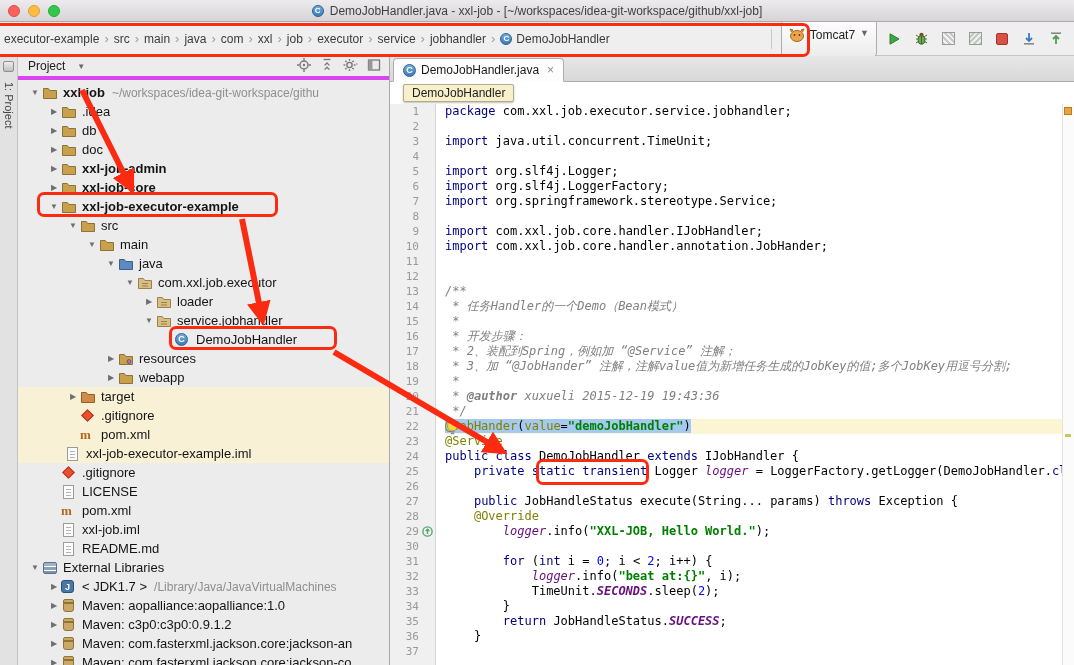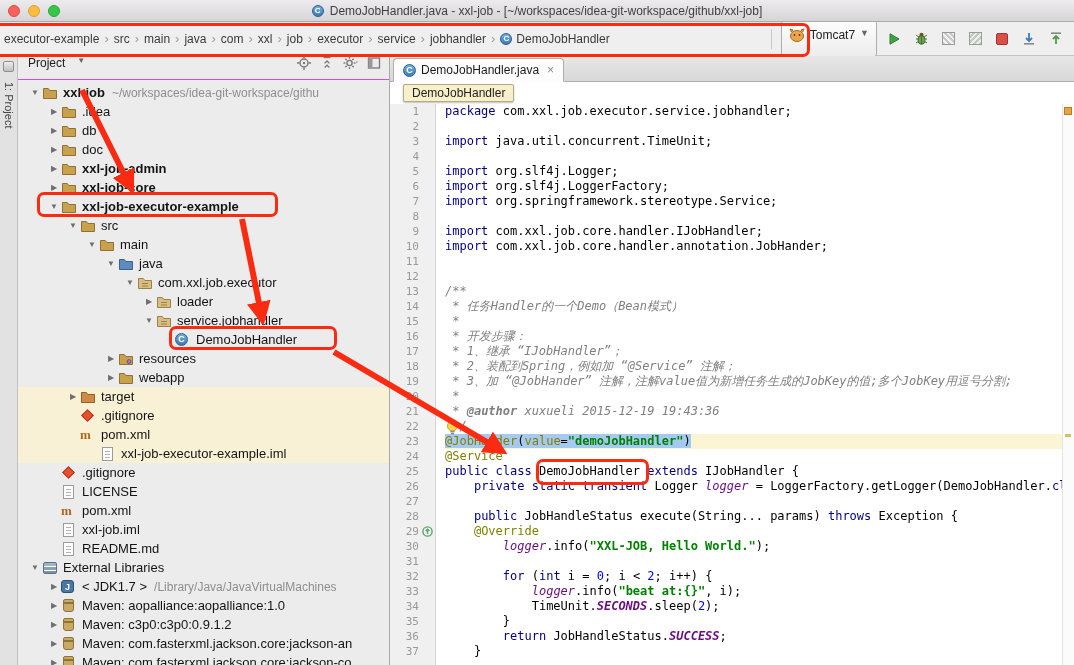--- a/index.html
+++ b/index.html
@@ -27,21 +27,21 @@
 .hatch{width:13px;height:13px;border:1px solid #9A9A9A;background:repeating-linear-gradient(45deg,#C9C9C9 0 2px,#F2F2F2 2px 4px)}
 .hatch2{background:repeating-linear-gradient(-45deg,#BCCDBC 0 2px,#EFEFEF 2px 4px)}
 .stopsq{width:12px;height:12px;background:#D85048;border:1px solid #A3352E;border-radius:2px}
 
 .main{flex:1;display:flex;min-height:0}
 .tool-stripe{width:18px;flex:none;background:#E2E2E2;border-right:1px solid #C2C2C2;display:flex;flex-direction:column;align-items:center;padding-top:5px}
 .tws-icon{width:11px;height:11px;border:1px solid #8F8F8F;background:linear-gradient(#EEE,#BFBFBF);border-radius:2px;flex:none}
 .tws-label{writing-mode:vertical-rl;font-size:11px;color:#454545;margin-top:10px;white-space:nowrap}
 
 .project{width:372px;flex:none;background:#ECECEC;border-right:1px solid #A9A9A9;display:flex;flex-direction:column;min-height:0}
-.phead{height:24px;flex:none;display:flex;align-items:flex-start;gap:12px;padding:0 8px 0 10px;border-bottom:1px solid #d946ef;color:#202020}
+.phead{height:24px;flex:none;display:flex;align-items:center;gap:12px;padding:0 8px 0 10px;border-bottom:4px solid #d946ef;color:#202020}
 .ph-caret{font-size:8px;color:#666}
 .ph-icons{margin-left:auto;display:flex;align-items:center;gap:9px}
 .tree{flex:1;overflow:hidden;padding-top:3px;font-size:13px;position:relative}
 .trow{height:19px;display:flex;align-items:center;white-space:nowrap;color:#141414}
 .trow.tint{background:#F8F1D5}
 .tw{width:14px;flex:none;font-size:8px;color:#6F6F6F;text-align:center}
 .ic{width:18px;height:16px;flex:none;margin-right:3px;display:flex;align-items:center;position:relative}
 .tl.b{font-weight:bold}
 .tx{color:#8E8E8E;margin-left:7px;font-size:12px}
 
@@ -387,21 +387,21 @@
             </span>
             <span class="tl">.gitignore</span>
           </div>
           <div class="trow tint" style="padding-left: 48px;">
             <span class="tw"></span>
             <span class="ic">
               <span class="mvn">m</span>
             </span>
             <span class="tl">pom.xml</span>
           </div>
-          <div class="trow tint" style="padding-left: 68px;">
+          <div class="trow tint" style="padding-left: 33px;">
             <span class="tw"></span>
             <span class="ic">
               <span class="ficon"></span>
             </span>
             <span class="tl">xxl-job-executor-example.iml</span>
           </div>
           <div class="trow" style="padding-left: 29px;">
             <span class="tw"></span>
             <span class="ic">
               <span class="gdiamond"></span>
@@ -546,21 +546,20 @@
             <div class="cl"><span class="seg-k">import</span><span class="seg-p"> org.springframework.stereotype.Service;</span></div>
             <div class="cl"></div>
             <div class="cl"><span class="seg-k">import</span><span class="seg-p"> com.xxl.job.core.handler.IJobHandler;</span></div>
             <div class="cl"><span class="seg-k">import</span><span class="seg-p"> com.xxl.job.core.handler.annotation.JobHander;</span></div>
             <div class="cl"></div>
             <div class="cl"></div>
             <div class="cl"><span class="seg-c">/**</span></div>
             <div class="cl"><span class="seg-c"> * 任务Handler的一个Demo（Bean模式）</span></div>
             <div class="cl"><span class="seg-c"> *</span></div>
             <div class="cl"><span class="seg-c"> * 开发步骤：</span></div>
-            <div class="cl"><span class="seg-c"> * 1、继承 “IJobHandler”；</span></div>
             <div class="cl"><span class="seg-c"> * 2、装配到Spring，例如加 “@Service” 注解；</span></div>
             <div class="cl"><span class="seg-c"> * 3、加 “@JobHander” 注解，注解value值为新增任务生成的JobKey的值;多个JobKey用逗号分割;</span></div>
             <div class="cl"><span class="seg-c"> *</span></div>
             <div class="cl"><span class="seg-c"> * </span><span class="seg-ct">@author</span><span class="seg-c"> xuxueli 2015-12-19 19:43:36</span></div>
             <div class="cl"><span class="seg-c"> */</span></div>
             <div class="cl caret"><span class="selbg"><span class="seg-a">@JobHander</span><span class="seg-p">(</span><span class="seg-a">value</span><span class="seg-p">=</span><span class="seg-s">"demoJobHandler"</span><span class="seg-p">)</span></span></div>
             <div class="cl"><span class="seg-a">@Service</span></div>
             <div class="cl"><span class="seg-k">public class </span><span class="seg-p">DemoJobHandler </span><span class="seg-k">extends</span><span class="seg-p"> IJobHandler {</span></div>
             <div class="cl"><span class="seg-p">    </span><span class="seg-k">private static transient</span><span class="seg-p"> Logger </span><span class="seg-f">logger</span><span class="seg-p"> = LoggerFactory.getLogger(DemoJobHandler.</span><span class="seg-k">class</span></div>
             <div class="cl"></div>

